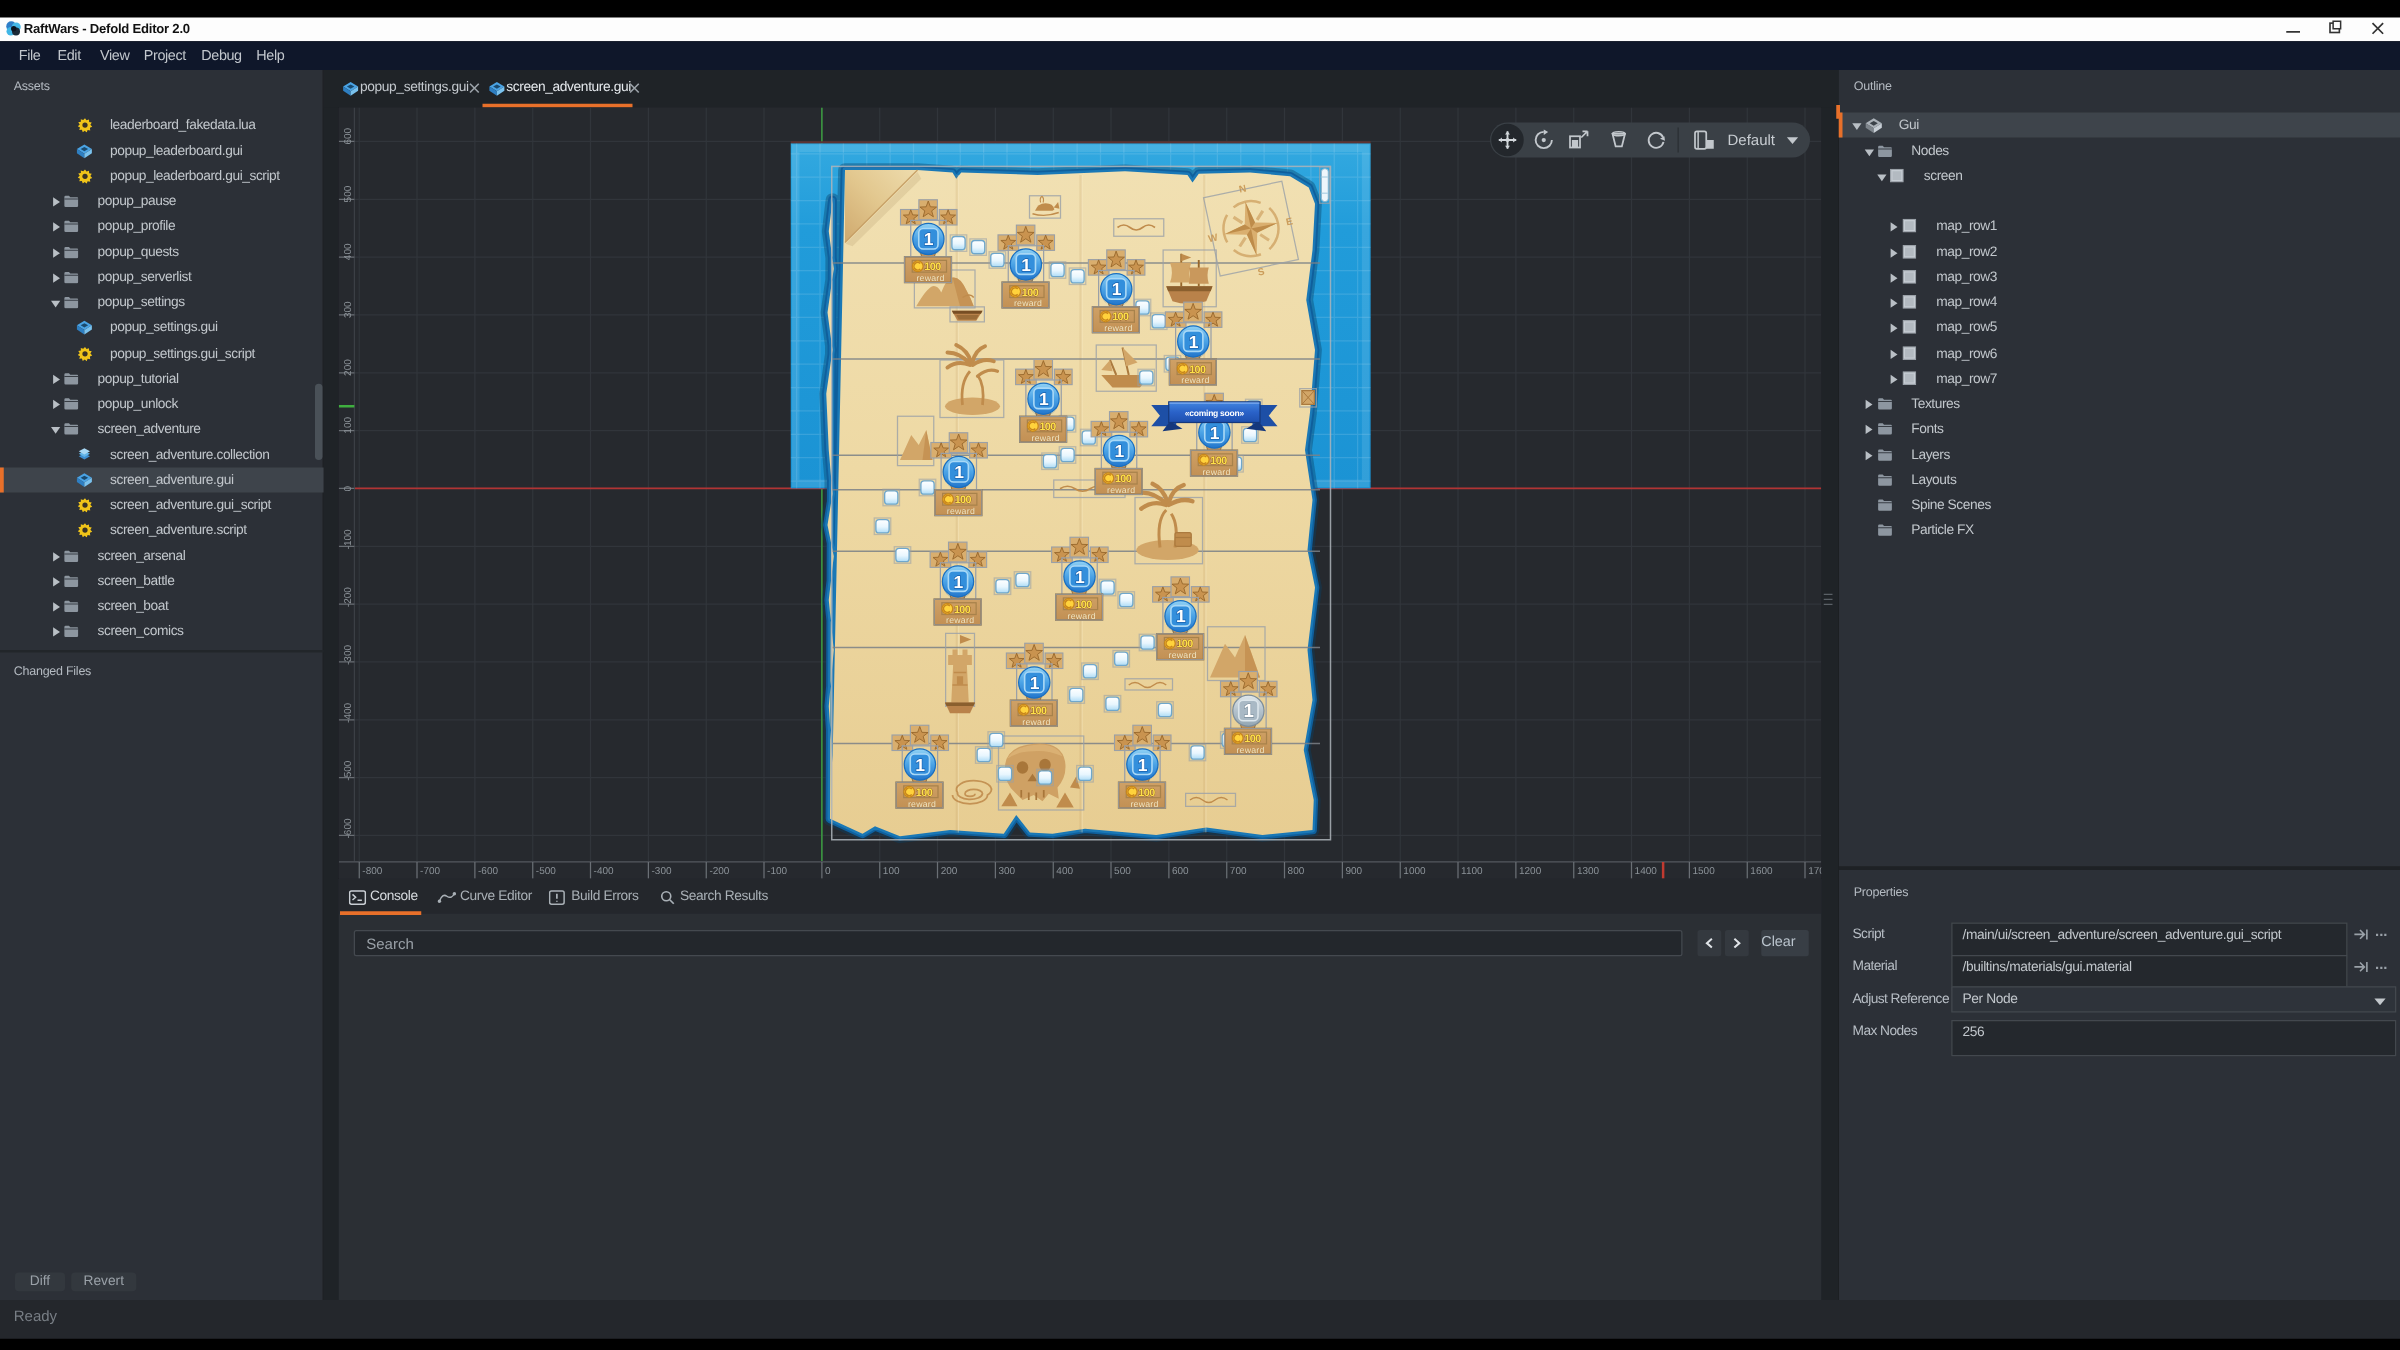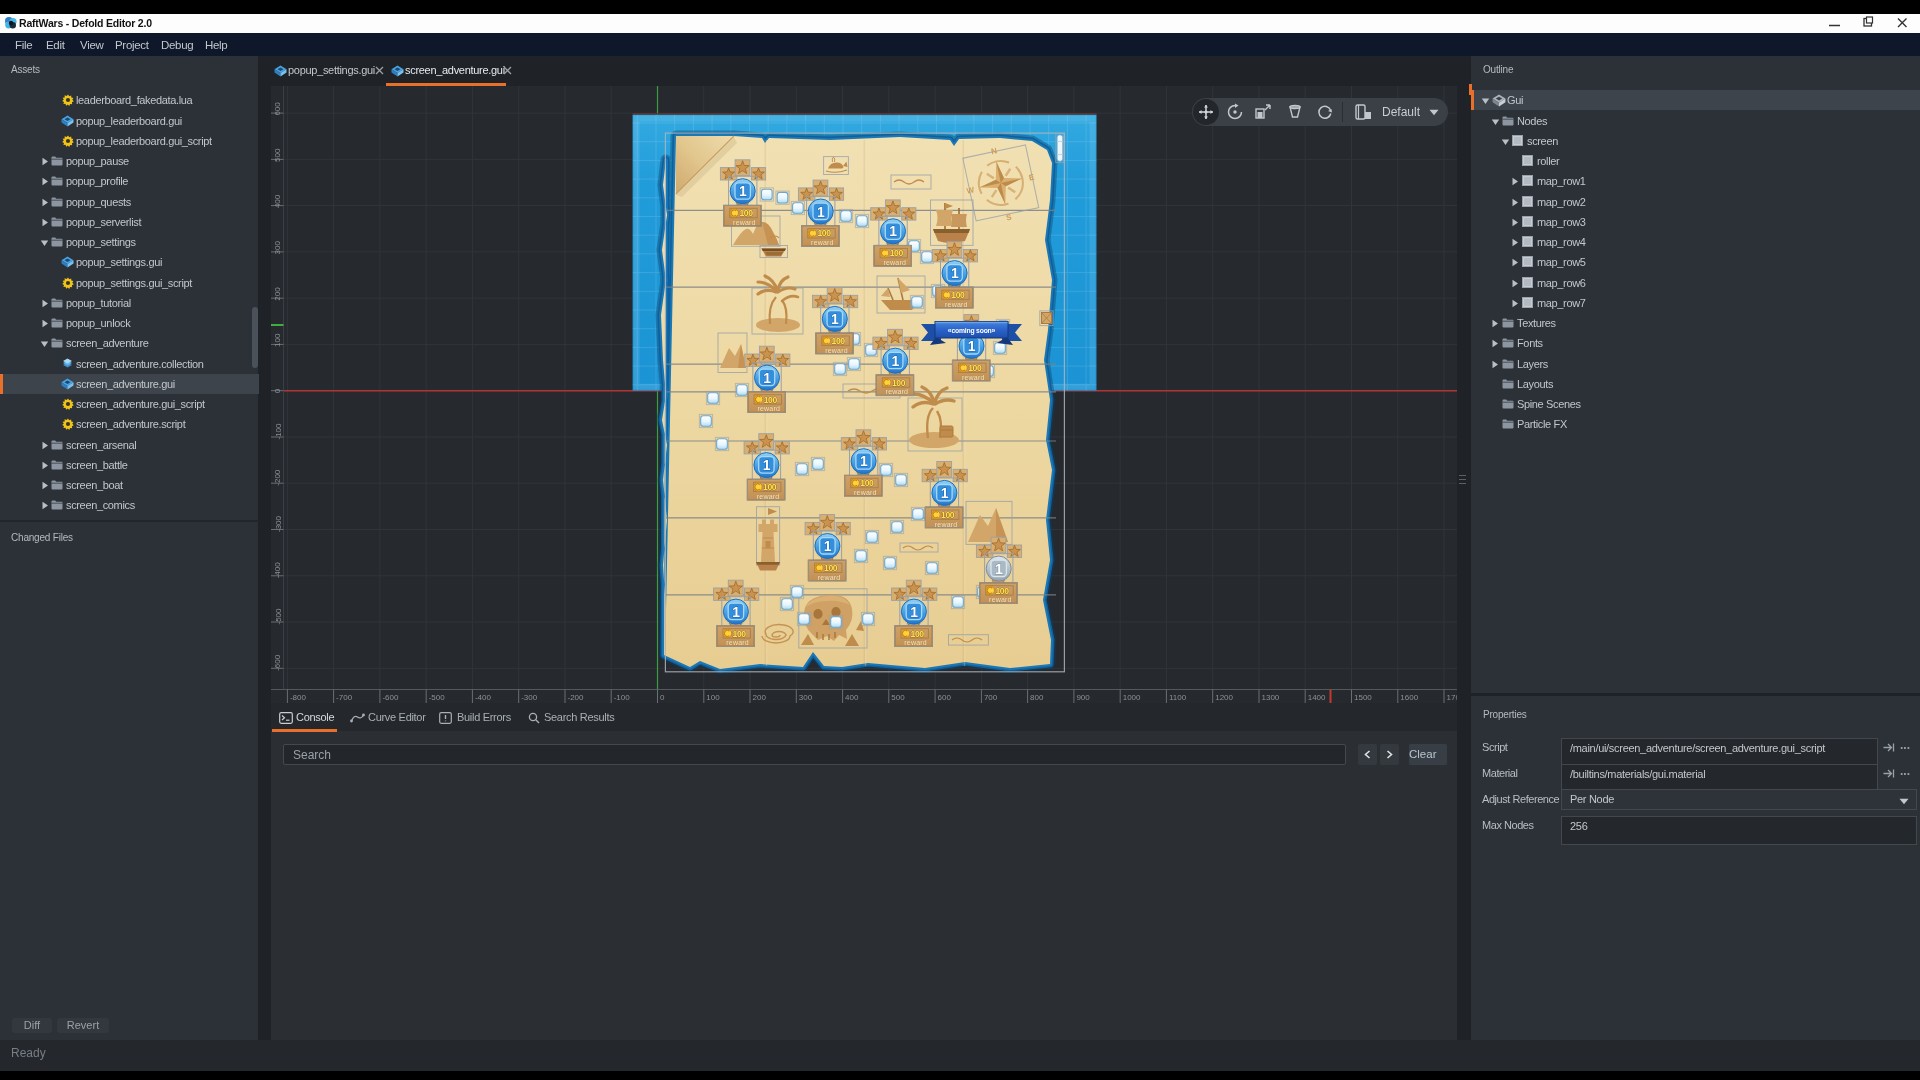--- a/index.html
+++ b/index.html
@@ -12,21 +12,21 @@
 #leftpanel { position:absolute; left:0; top:56px; width:259px; height:984px; background:#2c3037; border-right:1px solid #1e2125;}
 #rightpanel { position:absolute; left:1471px; top:56px; width:449px; height:984px; background:#2c3037; }
 #centerstrip { position:absolute; left:259px; top:56px; width:1212px; height:984px; background:#1f2327; }
 #tabbar { position:absolute; left:259px; top:56px; width:1212px; height:30px; background:#1f2327; }
 #canvaswrap { position:absolute; left:271px; top:86px; width:1186px; height:617px; background:#26292e; }
 #consolewrap { position:absolute; left:271px; top:703px; width:1186px; height:337px; background:#2b2f34; }
 #statusbar { position:absolute; left:0; top:1040px; width:1920px; height:31px; background:#24272c; }
 #statusbar span { position:absolute; left:11px; top:6px; font-size:12px; color:#787e85; }
 .panellabel { font-size:10px; letter-spacing:-0.2px; color:#b4bac1; position:absolute; }
 .trow { position:absolute; height:20px; width:100%; }
-.trow .lbl { position:absolute; font-size:11px; letter-spacing:-0.35px; color:#c2c7cc; top:4px; white-space:pre; }
+.trow .lbl { position:absolute; font-size:11px; letter-spacing:-0.35px; color:#c2c7cc; top:4px; white-space:pre;margin-left:12px; }
 .tsel { background:#3e444b; }
 .obar { position:absolute; left:0; top:0; width:3px; height:20px; background:#e8702a; }
 .btn { position:absolute; background:#33383e; border-radius:3px; font-size:11px; color:#9aa1a8; text-align:center; }
 .ctab { position:absolute; top:8px; font-size:11px; letter-spacing:-0.3px; color:#a9b0b6; }
 .ctab.on { color:#d6dade; }
 .plabel { position:absolute; left:11px; font-size:11px; letter-spacing:-0.45px; color:#b8bec5; }
 .pfield { position:absolute; height:29px; background:#24282d; border:1px solid #43484e; }
 .pfield span { position:absolute; left:8px; top:3px; font-size:11px; letter-spacing:-0.3px; color:#c2c7cc; white-space:nowrap; }
 .psel { background:#2e333a; }
 svg text { font-family:"Liberation Sans", sans-serif; }
@@ -308,27 +308,20 @@
     </div>
     <div class="trow" style="top:74.8px">
       <svg class="abs" style="left:30px;top:7px" width="9" height="8" viewBox="0 0 9 8">
         <path d="M0.8 1.5 L8.2 1.5 L4.5 7 Z" fill="#b9bfc5"></path>
       </svg>
       <svg class="abs" style="left:41px;top:4px" width="11" height="11" viewBox="0 0 11 11">
         <rect x="0.5" y="0.5" width="10" height="10" fill="#c6ccd3" stroke="#9aa1a8"></rect>
         <rect x="2" y="2" width="7" height="7" fill="#b3bac1"></rect>
       </svg>
       <span class="lbl" style="left:56px">screen</span>
-    </div>
-    <div class="trow" style="top:95.1px">
-      <svg class="abs" style="left:51px;top:4px" width="11" height="11" viewBox="0 0 11 11">
-        <rect x="0.5" y="0.5" width="10" height="10" fill="#c6ccd3" stroke="#9aa1a8"></rect>
-        <rect x="2" y="2" width="7" height="7" fill="#b3bac1"></rect>
-      </svg>
-      <span class="lbl" style="left:66px">roller</span>
     </div>
     <div class="trow" style="top:115.3px">
       <svg class="abs" style="left:40px;top:6px" width="8" height="9" viewBox="0 0 8 9">
         <path d="M1.5 0.8 L7 4.5 L1.5 8.2 Z" fill="#b9bfc5"></path>
       </svg>
       <svg class="abs" style="left:51px;top:4px" width="11" height="11" viewBox="0 0 11 11">
         <rect x="0.5" y="0.5" width="10" height="10" fill="#c6ccd3" stroke="#9aa1a8"></rect>
         <rect x="2" y="2" width="7" height="7" fill="#b3bac1"></rect>
       </svg>
       <span class="lbl" style="left:66px">map_row1</span>

